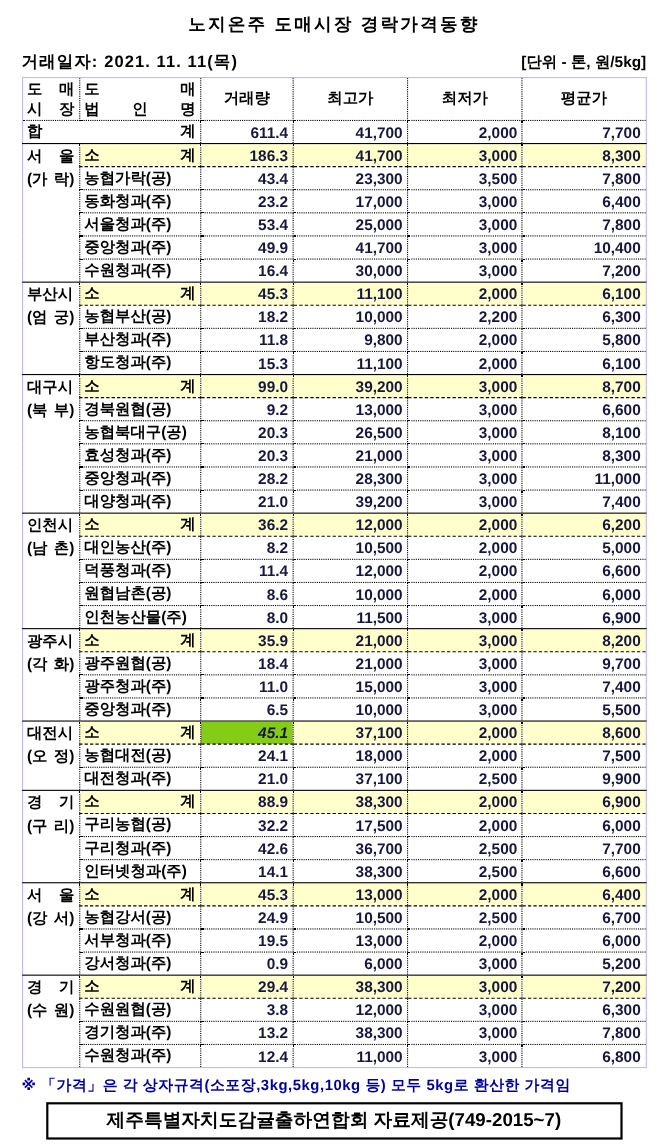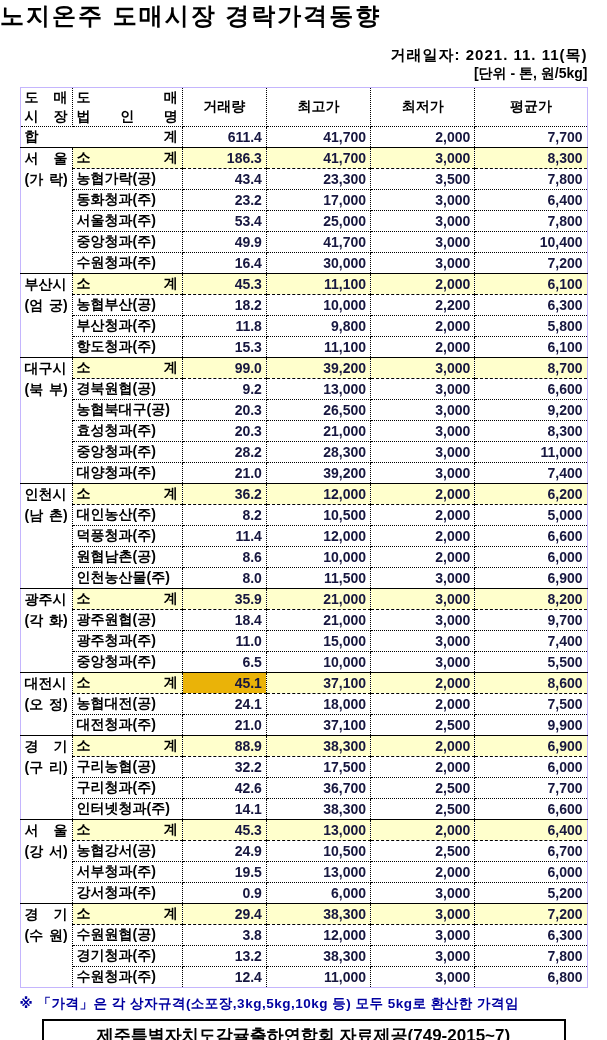--- a/index.html
+++ b/index.html
@@ -3,34 +3,33 @@
 <meta charset="utf-8">
 <style>
   html,body{margin:0;padding:0;background:#ffffff;}
   body{
     width:607px;height:1040px;
     font-family:"Liberation Sans","DejaVu Sans",sans-serif;
     color:#000;
     overflow:hidden;
   }
   .page-title{
-    text-align:left;
-    font-size:24px;
+    text-align:center;
+    font-size:16px;
     font-weight:bold;
     letter-spacing:2px;
-    margin-top:0;
+    margin-top:12px;
     margin-bottom:14px;
   }
   .meta-row{
     width:568px;
     margin:0 auto 4px auto;
     display:flex;
     justify-content:space-between;
     align-items:flex-end;
-    flex-direction:column;
   }
   .trade-date{font-size:15px;font-weight:bold;letter-spacing:1px;}
   .unit-label{font-size:14px;font-weight:bold;}
   table.price-table{
     width:568px;
     margin:0 auto;
     border-collapse:collapse;
     border:1px solid #c4b5fd;
     table-layout:fixed;
   }
@@ -239,21 +238,21 @@
         <td class="num">9.2</td>
         <td class="num">13,000</td>
         <td class="num">3,000</td>
         <td class="num">6,600</td>
       </tr>
       <tr>
         <td class="corp">농협북대구(공)</td>
         <td class="num">20.3</td>
         <td class="num">26,500</td>
         <td class="num">3,000</td>
-        <td class="num">9,200</td>
+        <td class="num">8,100</td>
       </tr>
       <tr>
         <td class="corp">효성청과(주)</td>
         <td class="num">20.3</td>
         <td class="num">21,000</td>
         <td class="num">3,000</td>
         <td class="num">8,300</td>
       </tr>
       <tr>
         <td class="corp">중앙청과(주)</td>
@@ -339,21 +338,21 @@
         <td class="num">10,000</td>
         <td class="num">3,000</td>
         <td class="num">5,500</td>
       </tr>
       <tr class="section-start subtotal">
         <td class="market-cell" rowspan="3">
           <div class="jline">대전시</div>
           <div class="jline">(오 정)</div>
         </td>
         <td class="corp sub-label" style="background: rgb(255, 255, 204);">소 계</td>
-        <td class="num" style="background: #eab308;">45.1</td>
+        <td class="num" style="background: #84cc16; font-style: italic;">45.1</td>
         <td class="num" style="background: rgb(255, 255, 204);">37,100</td>
         <td class="num" style="background: rgb(255, 255, 204);">2,000</td>
         <td class="num" style="background: rgb(255, 255, 204);">8,600</td>
       </tr>
       <tr>
         <td class="corp">농협대전(공)</td>
         <td class="num">24.1</td>
         <td class="num">18,000</td>
         <td class="num">2,000</td>
         <td class="num">7,500</td>

